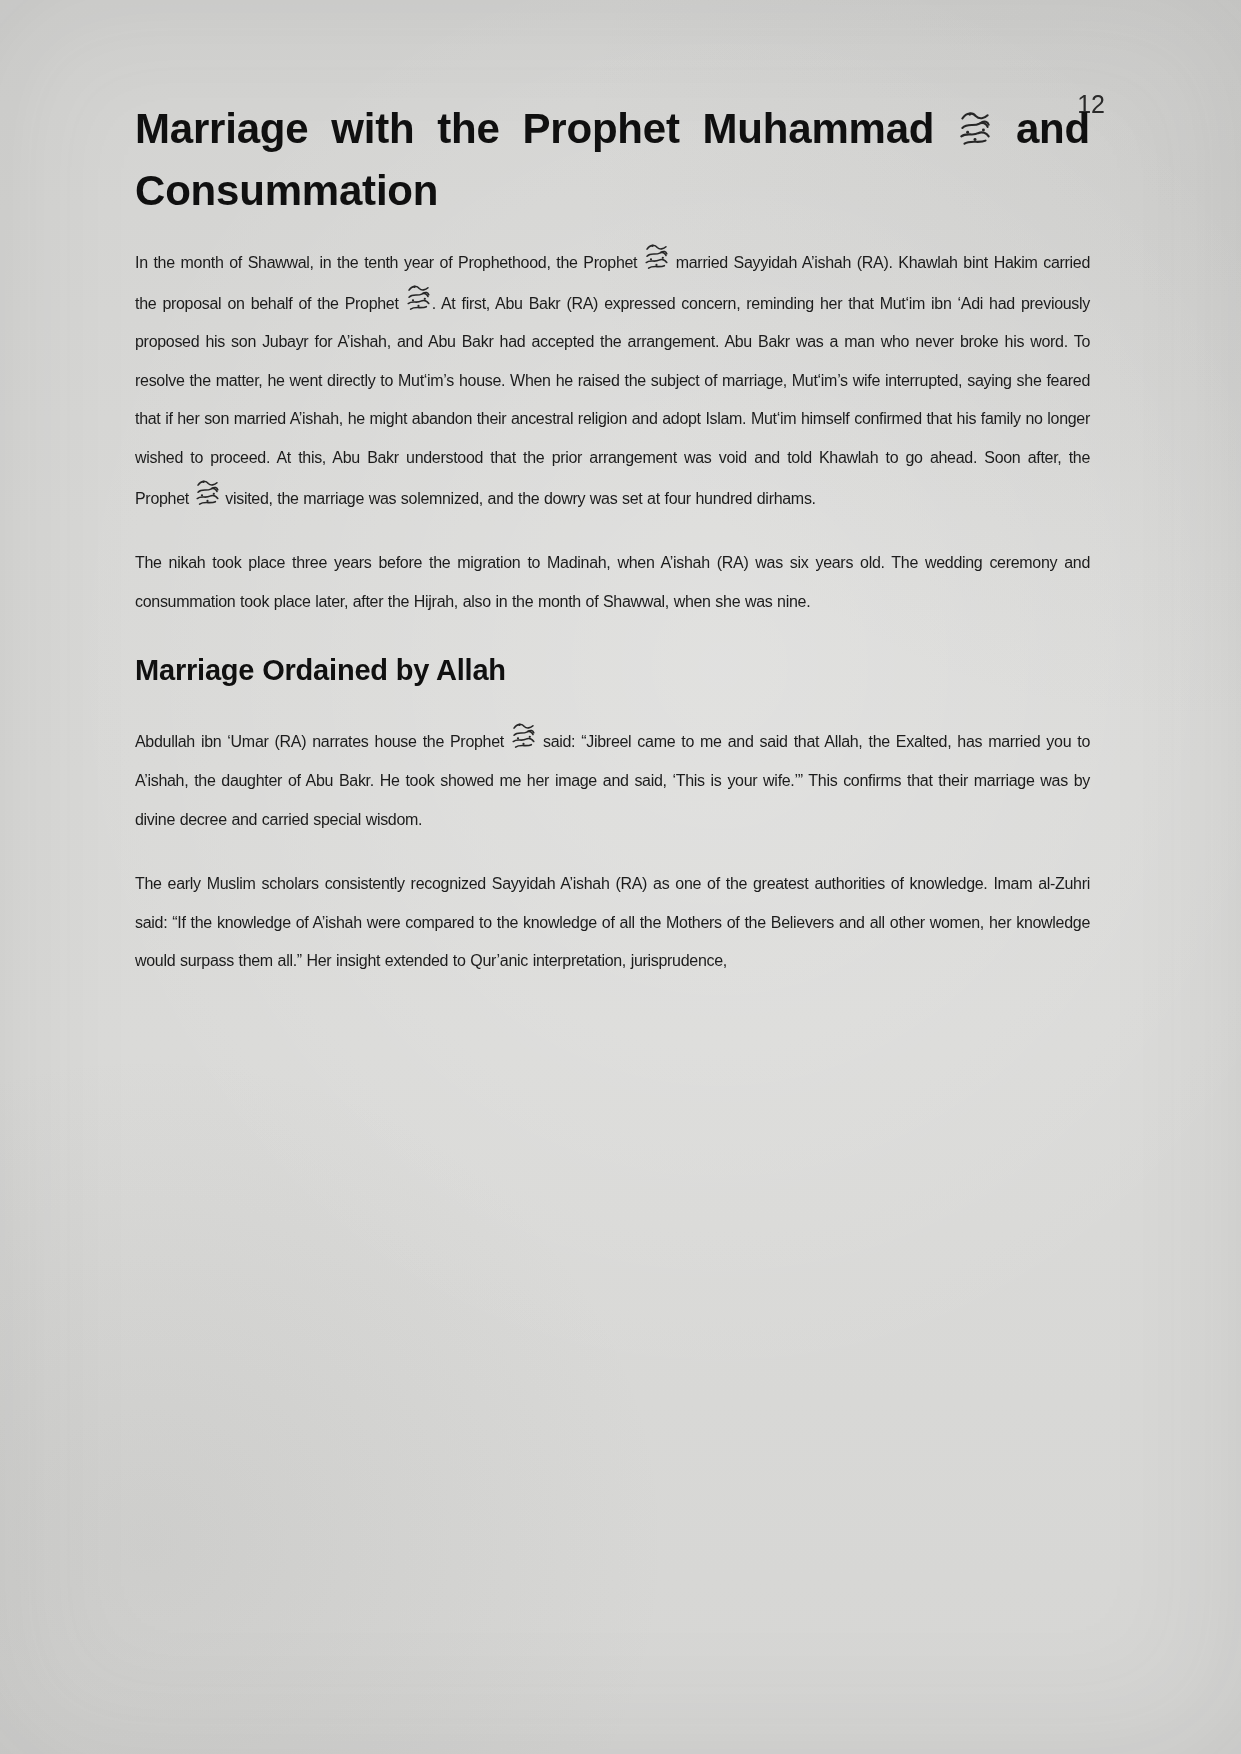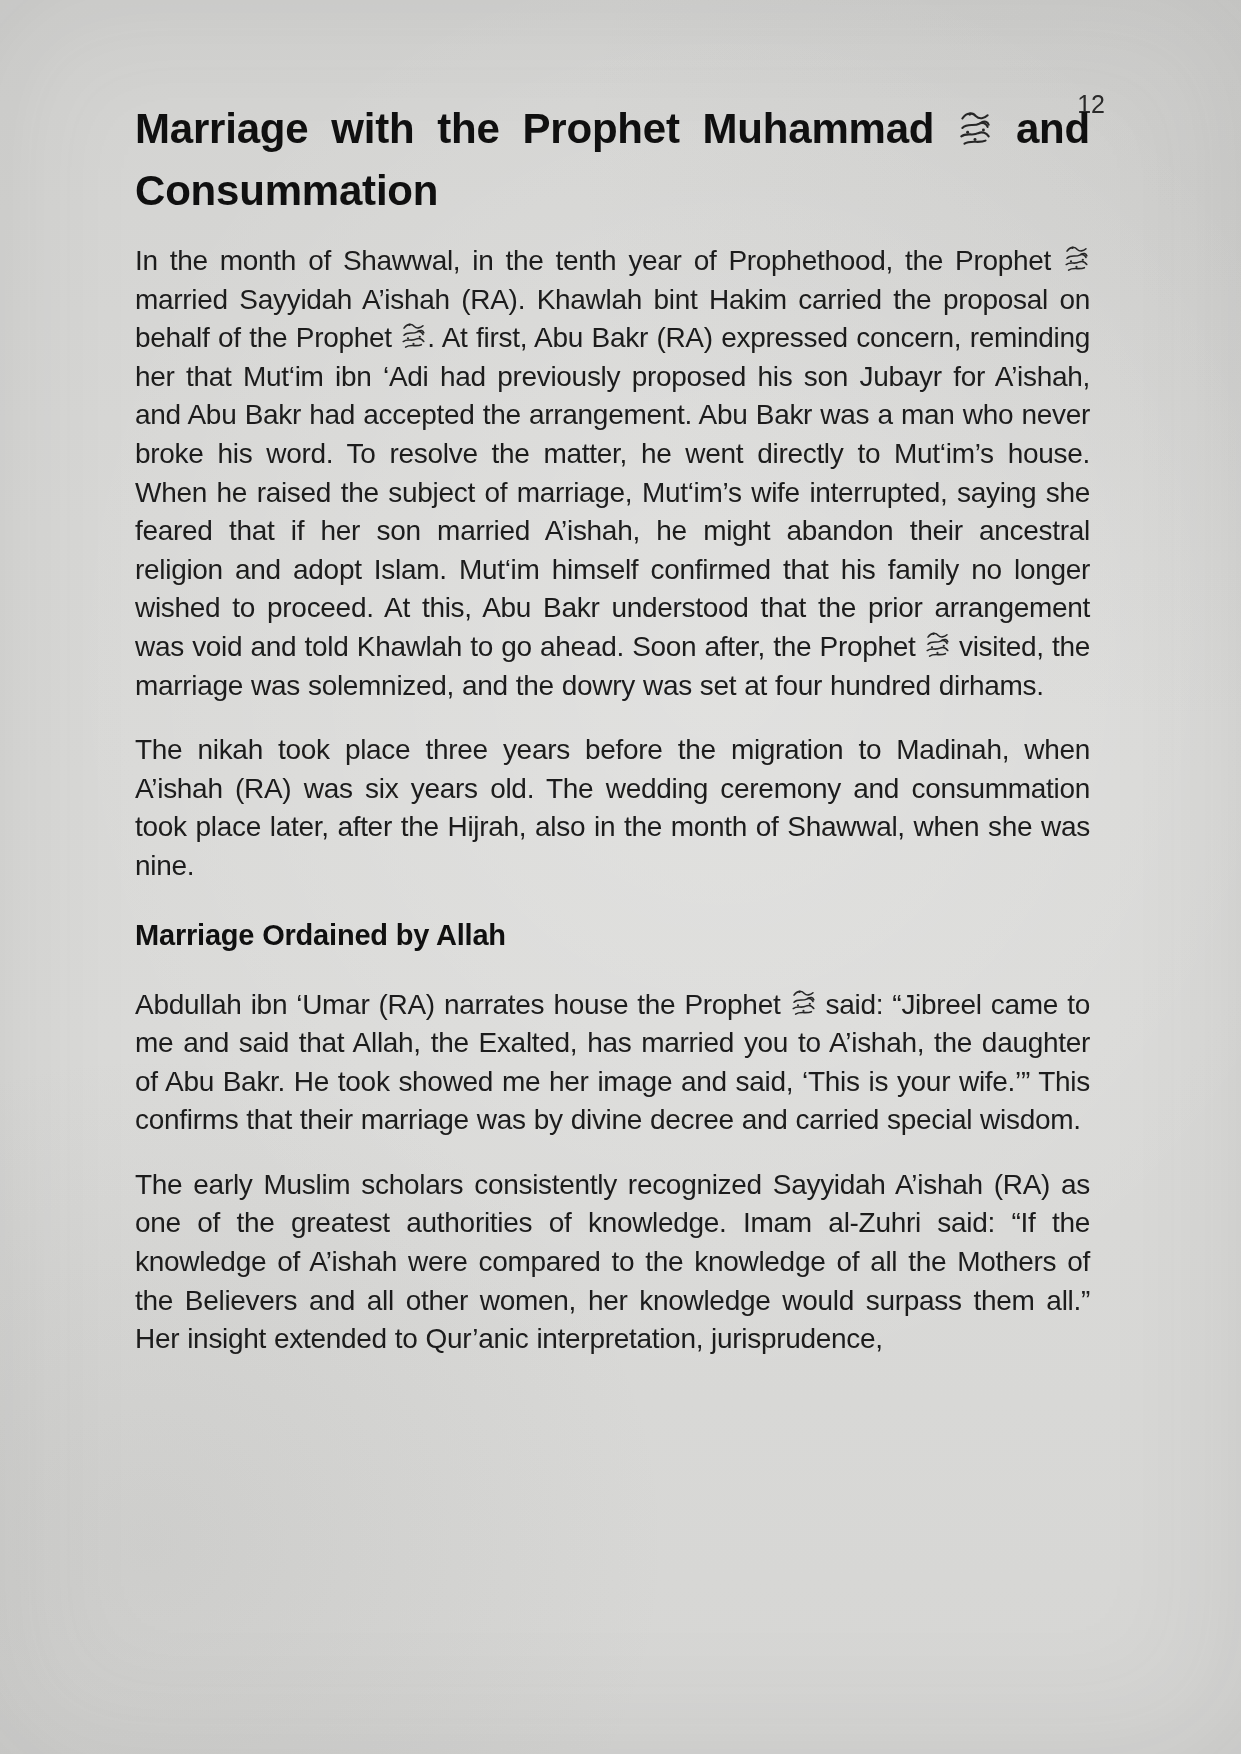--- a/index.html
+++ b/index.html
@@ -46,21 +46,21 @@
   }
   .h-small {
     font-size: 29px;
     font-weight: bold;
     line-height: 46px;
     margin: 0 0 28px 0;
     color: #101010;
     letter-spacing: -0.2px;
   }
   .body-p {
-    font-size: 28px;
+    font-size: 16px;
     line-height: 38.6px;
     margin: 0 0 26px 0;
     text-align: justify;
     letter-spacing: -0.3px;
     word-spacing: 0.5px;
     color: #1c1c1c;
   }
   .pbuh {
     display: inline-block;
     color: #262626;

